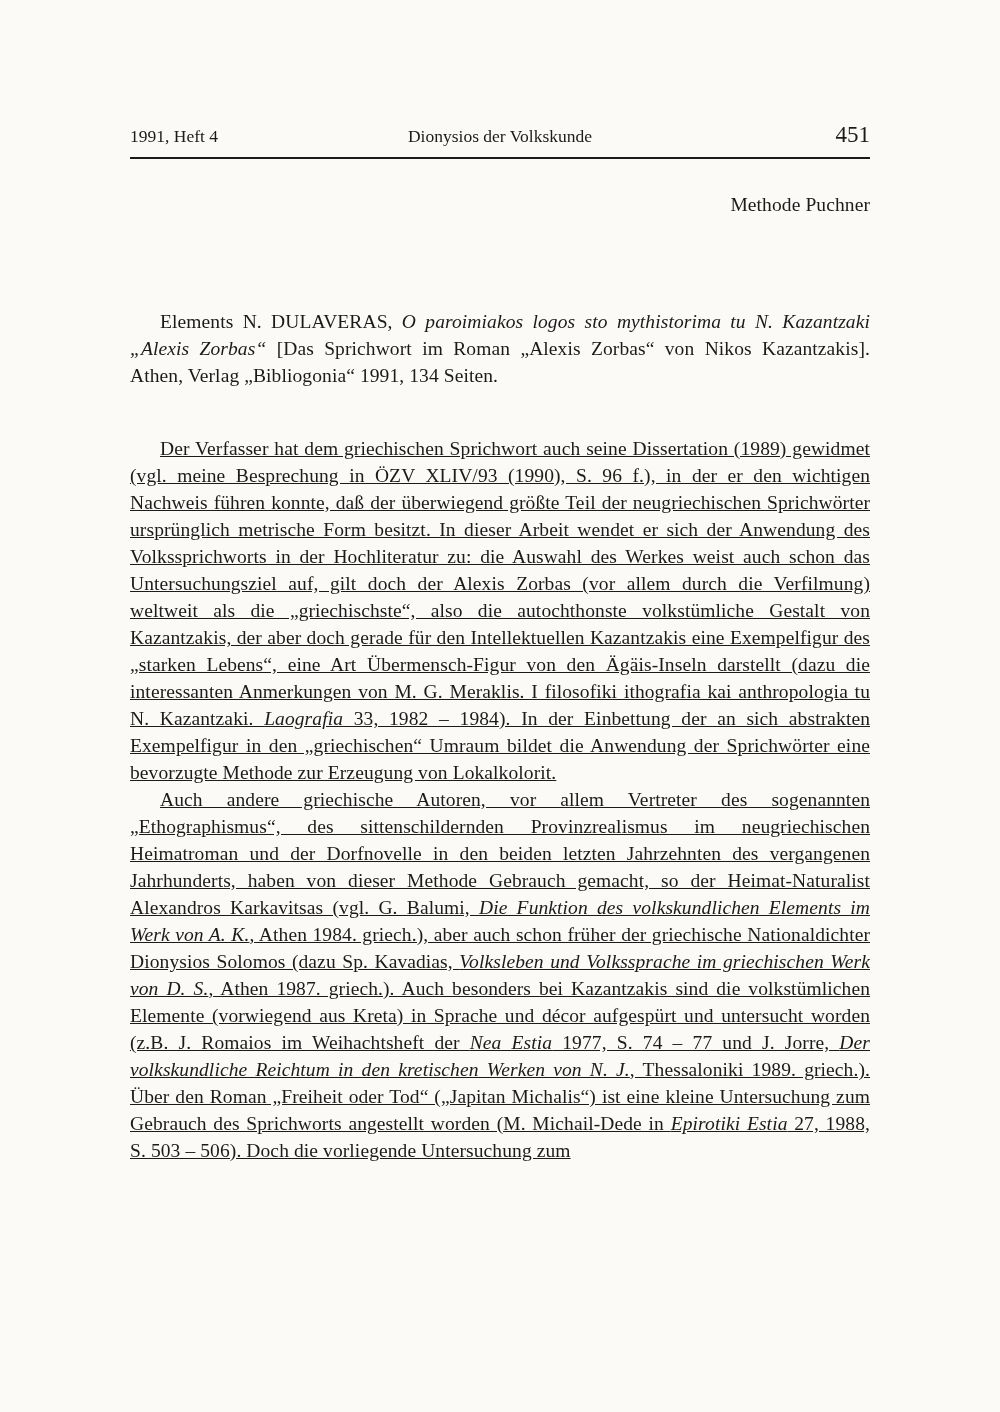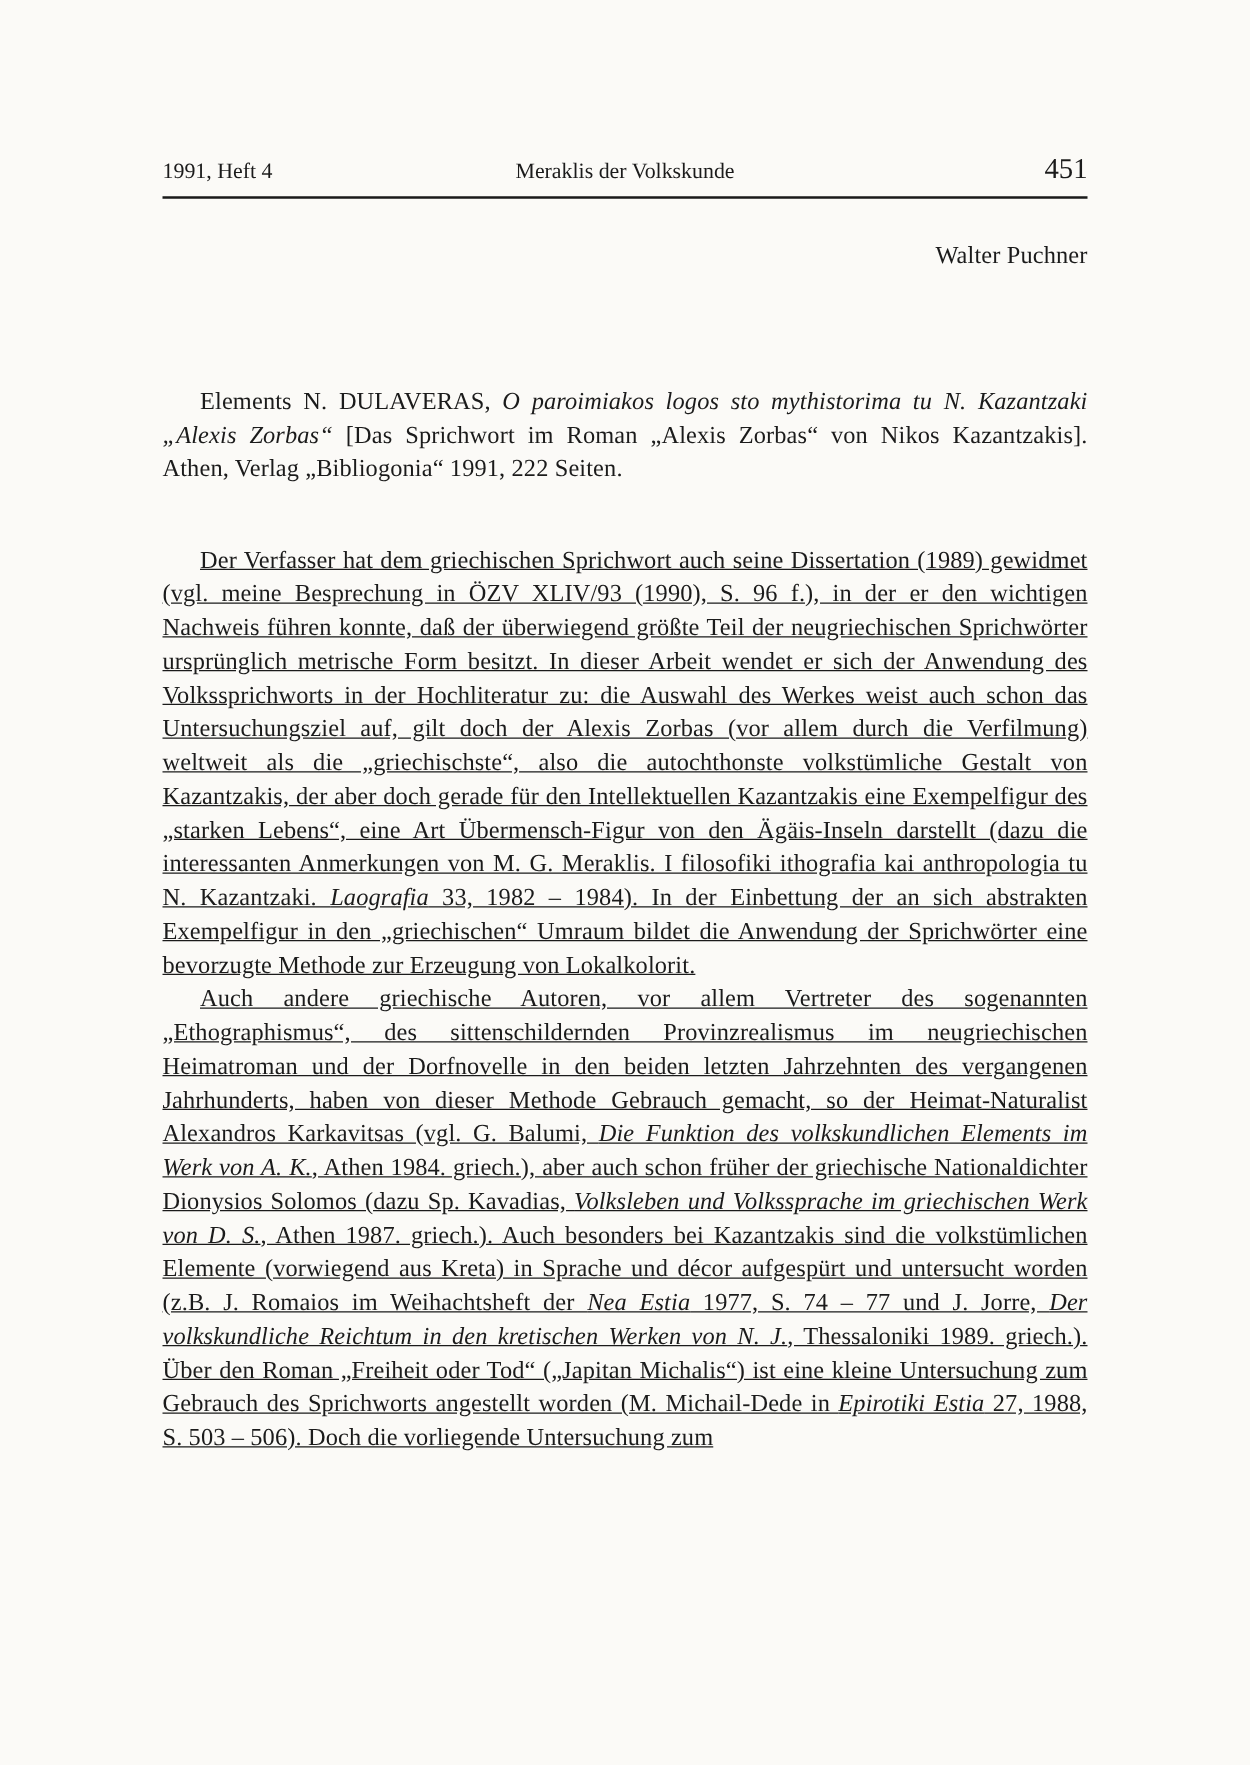--- a/index.html
+++ b/index.html
@@ -50,24 +50,24 @@
   p.body { text-indent: 30px; text-decoration: underline; }
   .it { font-style: italic; }
 </style>
 </head>
 <body>
 
 <div class="sheet">
 
   <div class="page-header">
     <span class="h-left">1991, Heft 4</span>
-    <span class="h-center">Meraklis der Volkskunde</span>
+    <span class="h-center">Dionysios der Volkskunde</span>
     <span class="h-right">451</span>
   </div>
 
   <div class="text-block">
-      <p class="para signature"><span>Walter Puchner</span></p>
-      <p class="para citation"><span>Elements N. DULAVERAS, </span><span class="it">O paroimiakos logos sto mythistorima tu N. Kazantzaki „Alexis Zorbas“ </span><span>[Das Sprichwort im Roman „Alexis Zorbas“ von Nikos Kazantzakis]. Athen, Verlag „Bibliogonia“ 1991, 222 Seiten.</span></p>
+      <p class="para signature"><span>Methode Puchner</span></p>
+      <p class="para citation"><span>Elements N. DULAVERAS, </span><span class="it">O paroimiakos logos sto mythistorima tu N. Kazantzaki „Alexis Zorbas“ </span><span>[Das Sprichwort im Roman „Alexis Zorbas“ von Nikos Kazantzakis]. Athen, Verlag „Bibliogonia“ 1991, 134 Seiten.</span></p>
       <p class="para body"><span>Der Verfasser hat dem griechischen Sprichwort auch seine Dissertation (1989) gewidmet (vgl. meine Besprechung in ÖZV XLIV/93 (1990), S. 96 f.), in der er den wichtigen Nachweis führen konnte, daß der überwiegend größte Teil der neugriechischen Sprichwörter ursprünglich metrische Form besitzt. In dieser Arbeit wendet er sich der Anwendung des Volkssprichworts in der Hochliteratur zu: die Auswahl des Werkes weist auch schon das Untersuchungsziel auf, gilt doch der Alexis Zorbas (vor allem durch die Verfilmung) weltweit als die „griechischste“, also die autochthonste volkstümliche Gestalt von Kazantzakis, der aber doch gerade für den Intellektuellen Kazantzakis eine Exempelfigur des „starken Lebens“, eine Art Übermensch-Figur von den Ägäis-Inseln darstellt (dazu die interessanten Anmerkungen von M. G. Meraklis. I filosofiki ithografia kai anthropologia tu N. Kazantzaki. </span><span class="it">Laografia</span><span> 33, 1982 – 1984). In der Einbettung der an sich abstrakten Exempelfigur in den „griechischen“ Umraum bildet die Anwendung der Sprichwörter eine bevorzugte Methode zur Erzeugung von Lokalkolorit.</span></p>
       <p class="para body"><span>Auch andere griechische Autoren, vor allem Vertreter des sogenannten „Ethographismus“, des sittenschildernden Provinzrealismus im neugriechischen Heimatroman und der Dorfnovelle in den beiden letzten Jahrzehnten des vergangenen Jahrhunderts, haben von dieser Methode Gebrauch gemacht, so der Heimat-Naturalist Alexandros Karkavitsas (vgl. G. Balumi, </span><span class="it">Die Funktion des volkskundlichen Elements im Werk von A. K.</span><span>, Athen 1984. griech.), aber auch schon früher der griechische Nationaldichter Dionysios Solomos (dazu Sp. Kavadias, </span><span class="it">Volksleben und Volkssprache im griechischen Werk von D. S.</span><span>, Athen 1987. griech.). Auch besonders bei Kazantzakis sind die volkstümlichen Elemente (vorwiegend aus Kreta) in Sprache und décor aufgespürt und untersucht worden (z.B. J. Romaios im Weihachtsheft der </span><span class="it">Nea Estia</span><span> 1977, S. 74 – 77 und J. Jorre, </span><span class="it">Der volkskundliche Reichtum in den kretischen Werken von N. J.</span><span>, Thessaloniki 1989. griech.). Über den Roman „Freiheit oder Tod“ („Japitan Michalis“) ist eine kleine Untersuchung zum Gebrauch des Sprichworts angestellt worden (M. Michail-Dede in </span><span class="it">Epirotiki Estia</span><span> 27, 1988, S. 503 – 506). Doch die vorliegende Untersuchung zum</span></p>
     </div>
 
 </div>
 
 </body></html>

